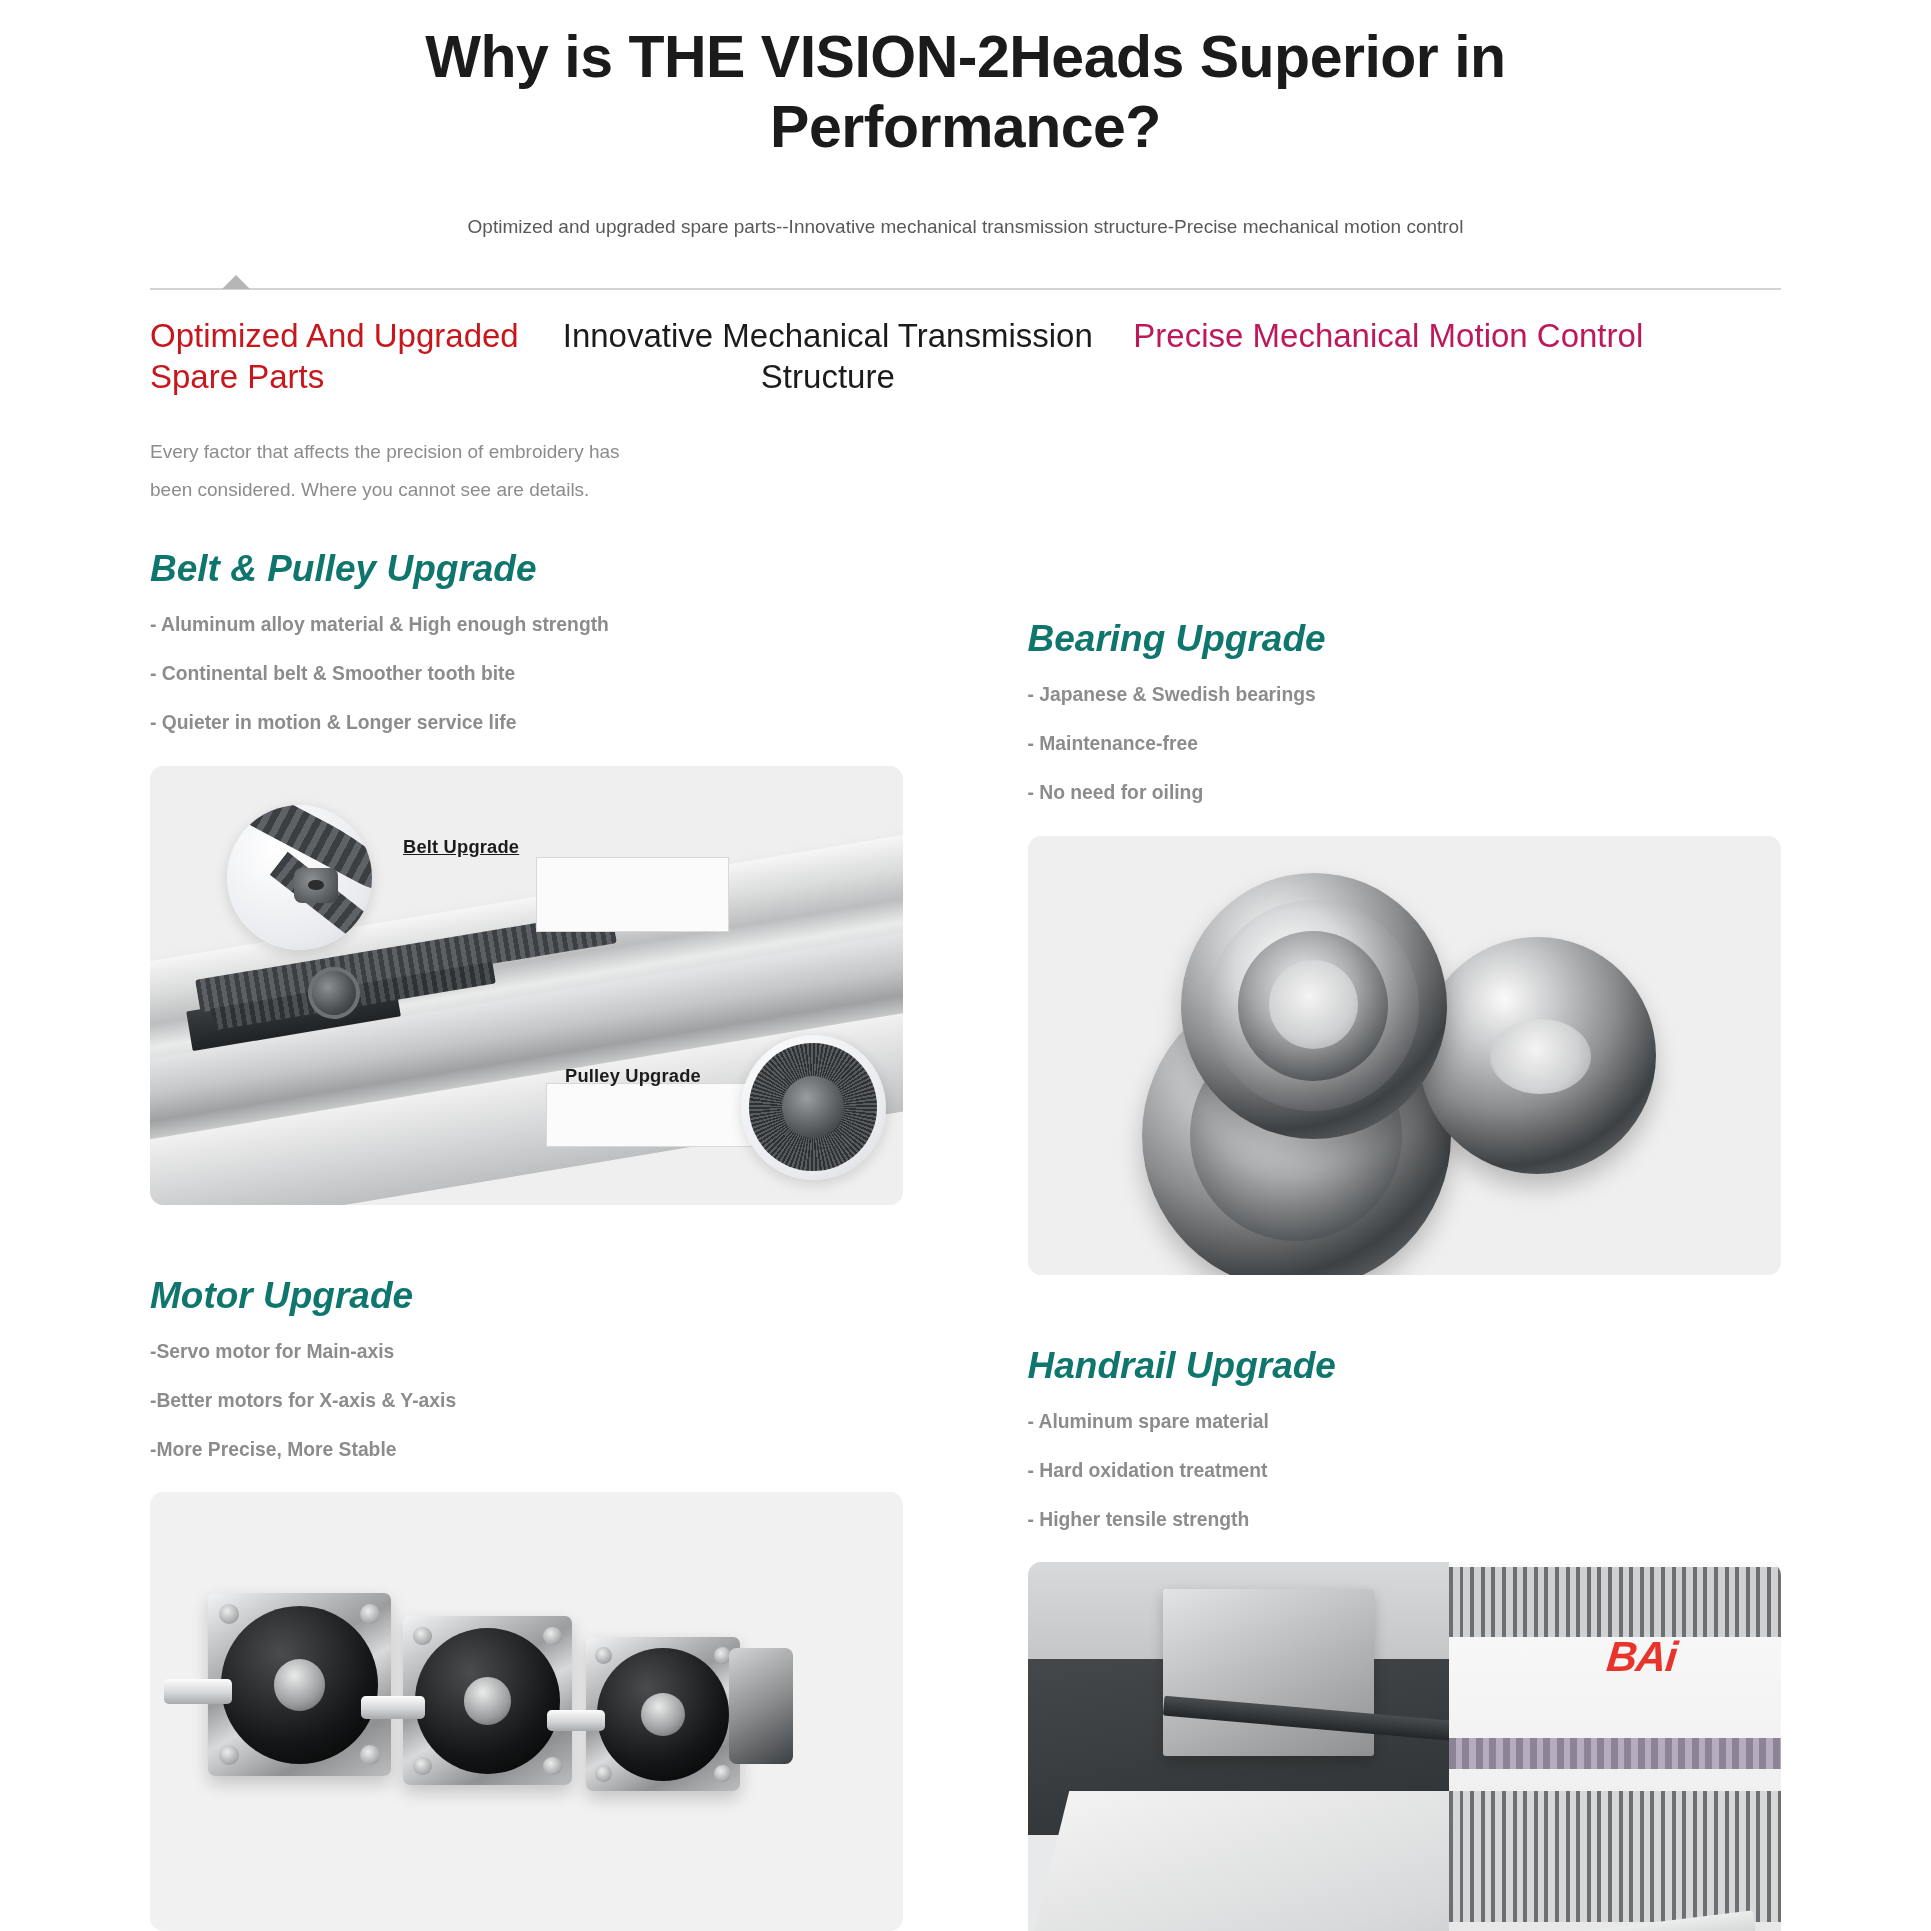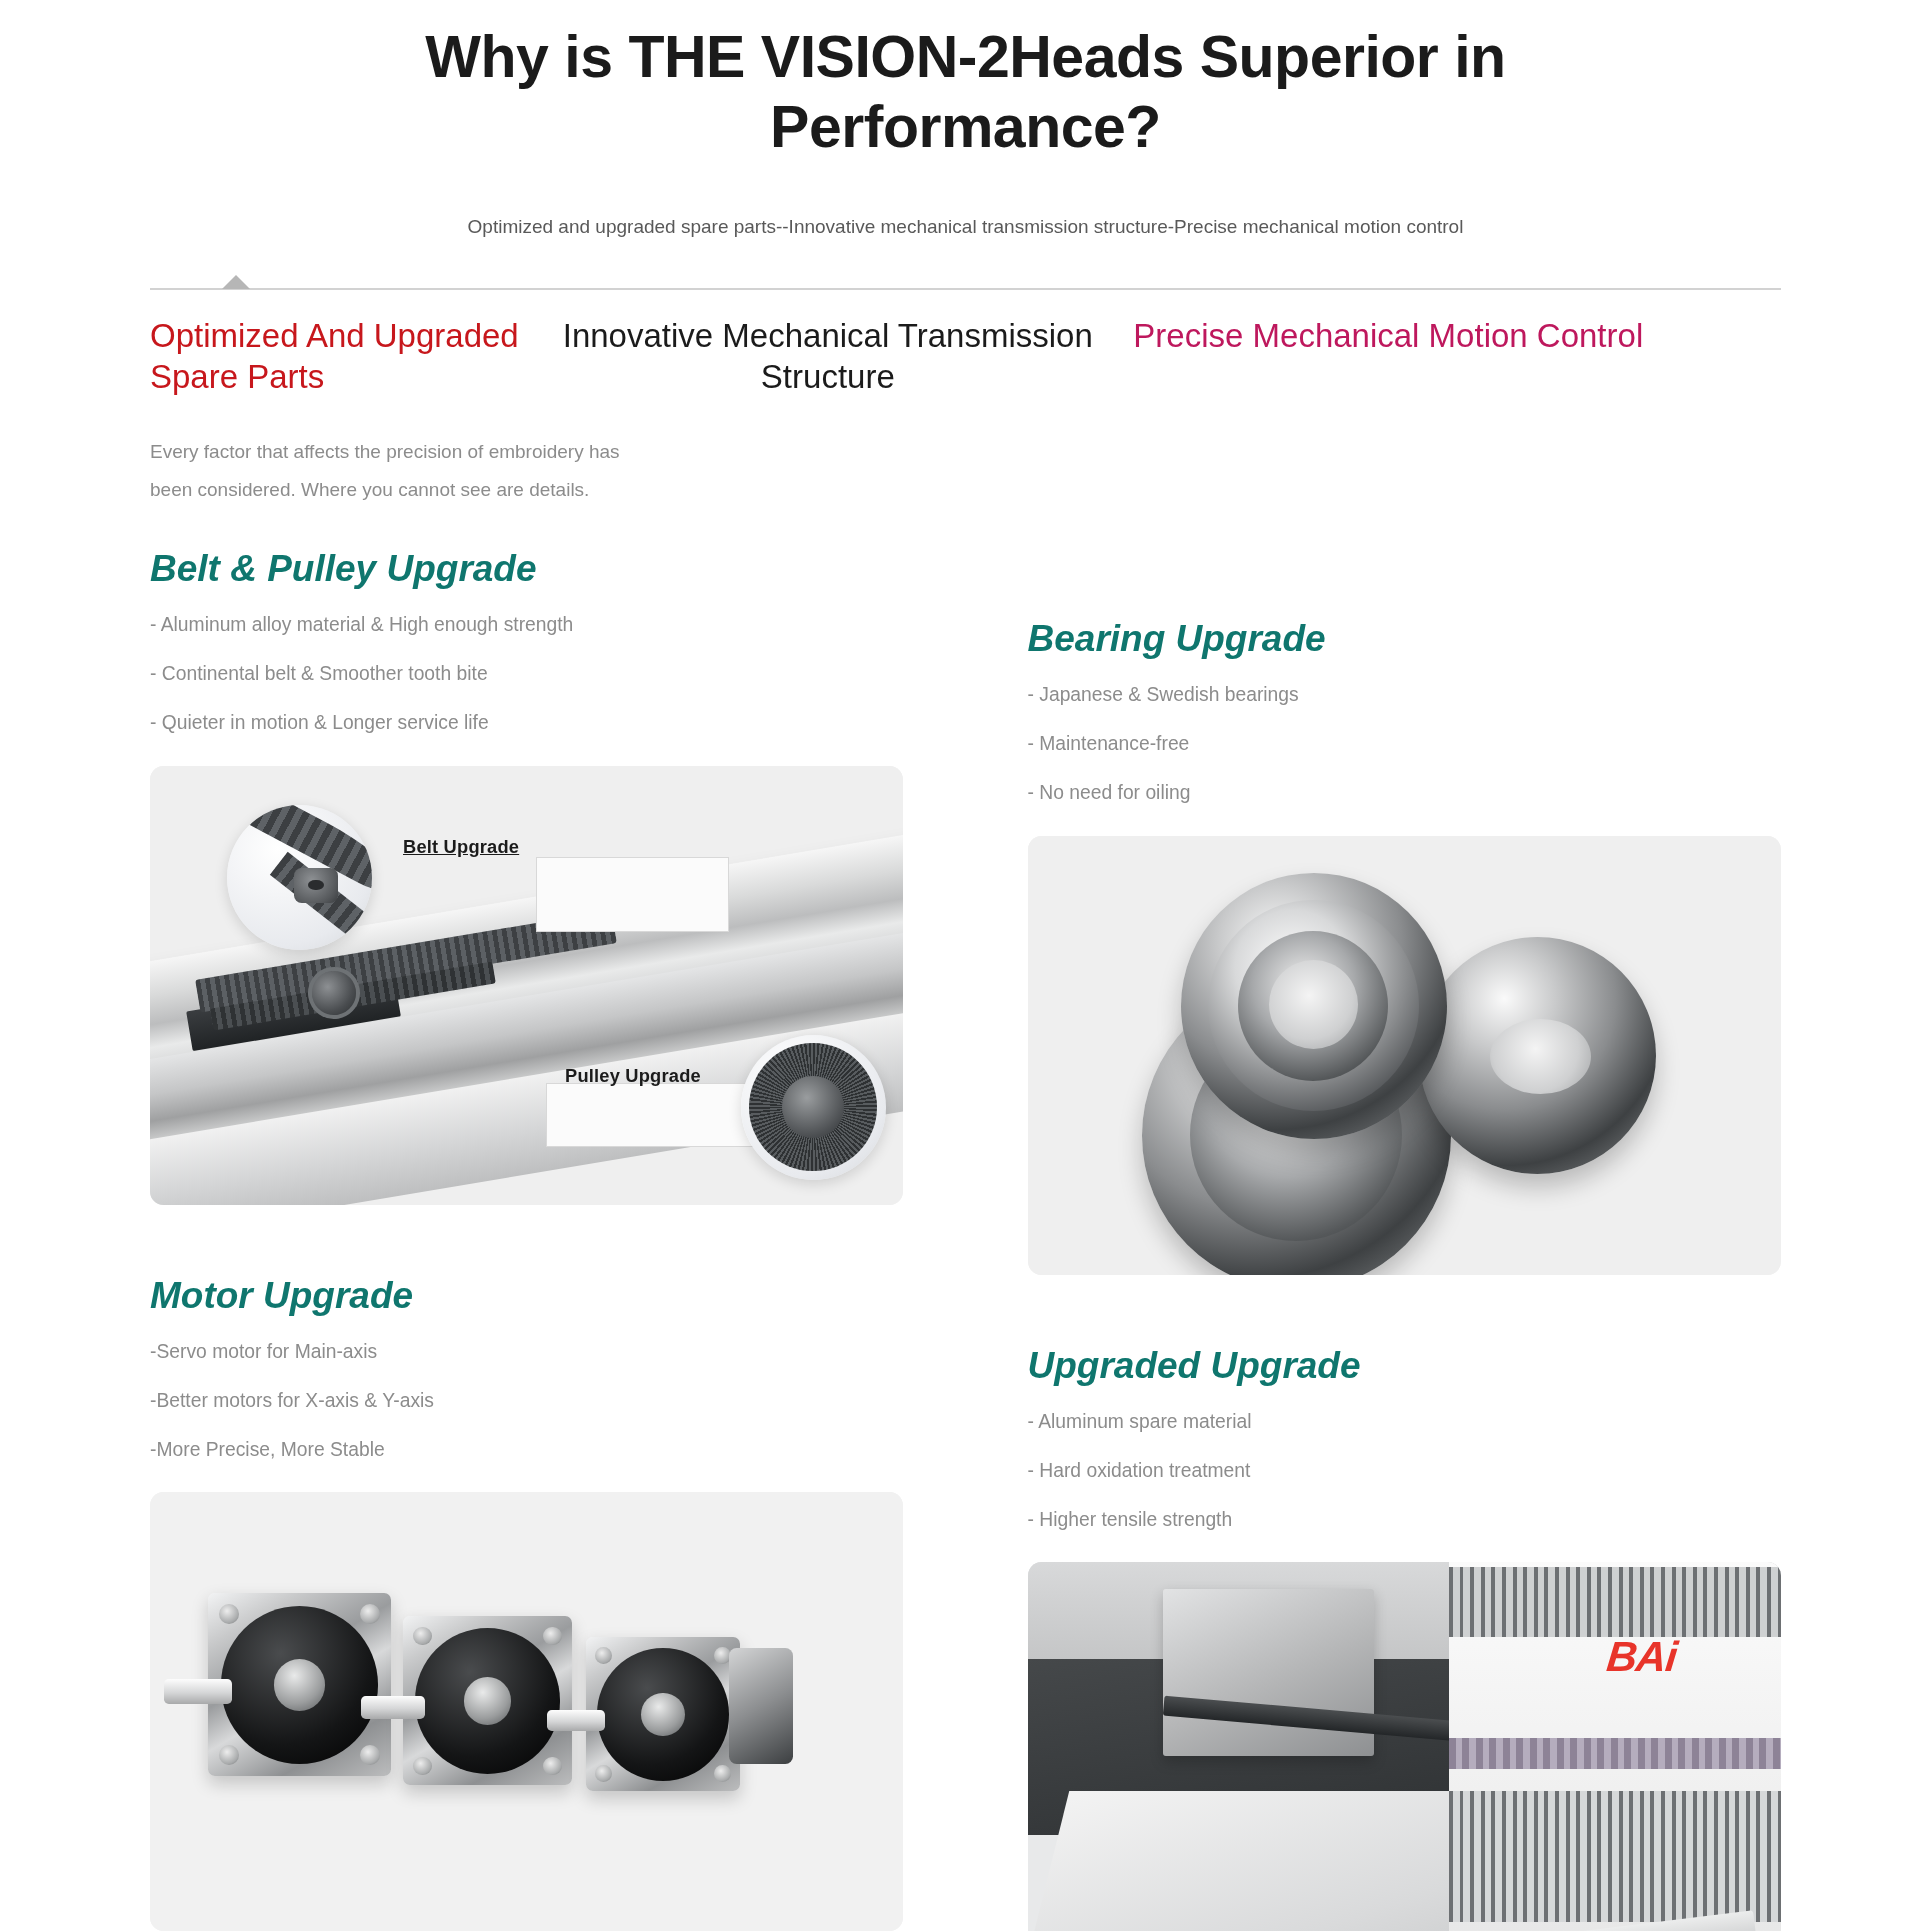--- a/index.html
+++ b/index.html
@@ -65,21 +65,21 @@
     grid-template-columns: 1fr 1fr;
     column-gap: 124px;
     margin: 39px 150px 0 150px;
   }
   .cell { }
   .cell-title {
     font-size: 37px; font-weight: bold; color: #0f766e;
     margin-bottom: 25px;
     font-style: italic;
   }
-  .bullets { list-style: none; }
+  .bullets { list-style: none; font-weight: bold; }
   .bullets li {
     font-size: 19.3px; color: #8c8c8c; line-height: 1.0;
     margin-bottom: 30px;
   }
   .media {
     margin-top: 33px;
     width: 753px; height: 439px;
     border-radius: 13.5px;
     background: #f2f2f2;
     position: relative;
@@ -392,21 +392,21 @@
           <div class="screw" style="right:6%; bottom:6%;"></div>
           <div class="shaft" style="left:-39px; top:47%; width:58px; height:21px;"></div>
         </div>
 
         <div style="position:absolute; left:579px; top:156px; width:64px; height:116px; border-radius:7.7px;
                     background:linear-gradient(150deg,#d4d5d6,#8c8e90 50%,#3c3f41);"></div>
       </div>
     </div>
 
     <div class="cell row2">
-      <div class="cell-title">Upgraded Upgrade</div>
+      <div class="cell-title">Handrail Upgrade</div>
       <ul class="bullets">
         <li>- Aluminum spare material</li>
         <li>- Hard oxidation treatment</li>
         <li>- Higher tensile strength</li>
       </ul>
       <div class="media">
         <div class="hr-bg"></div>
         <div class="hr-top"></div>
         <div class="hr-table"></div>
         <div class="hr-plate"></div>

